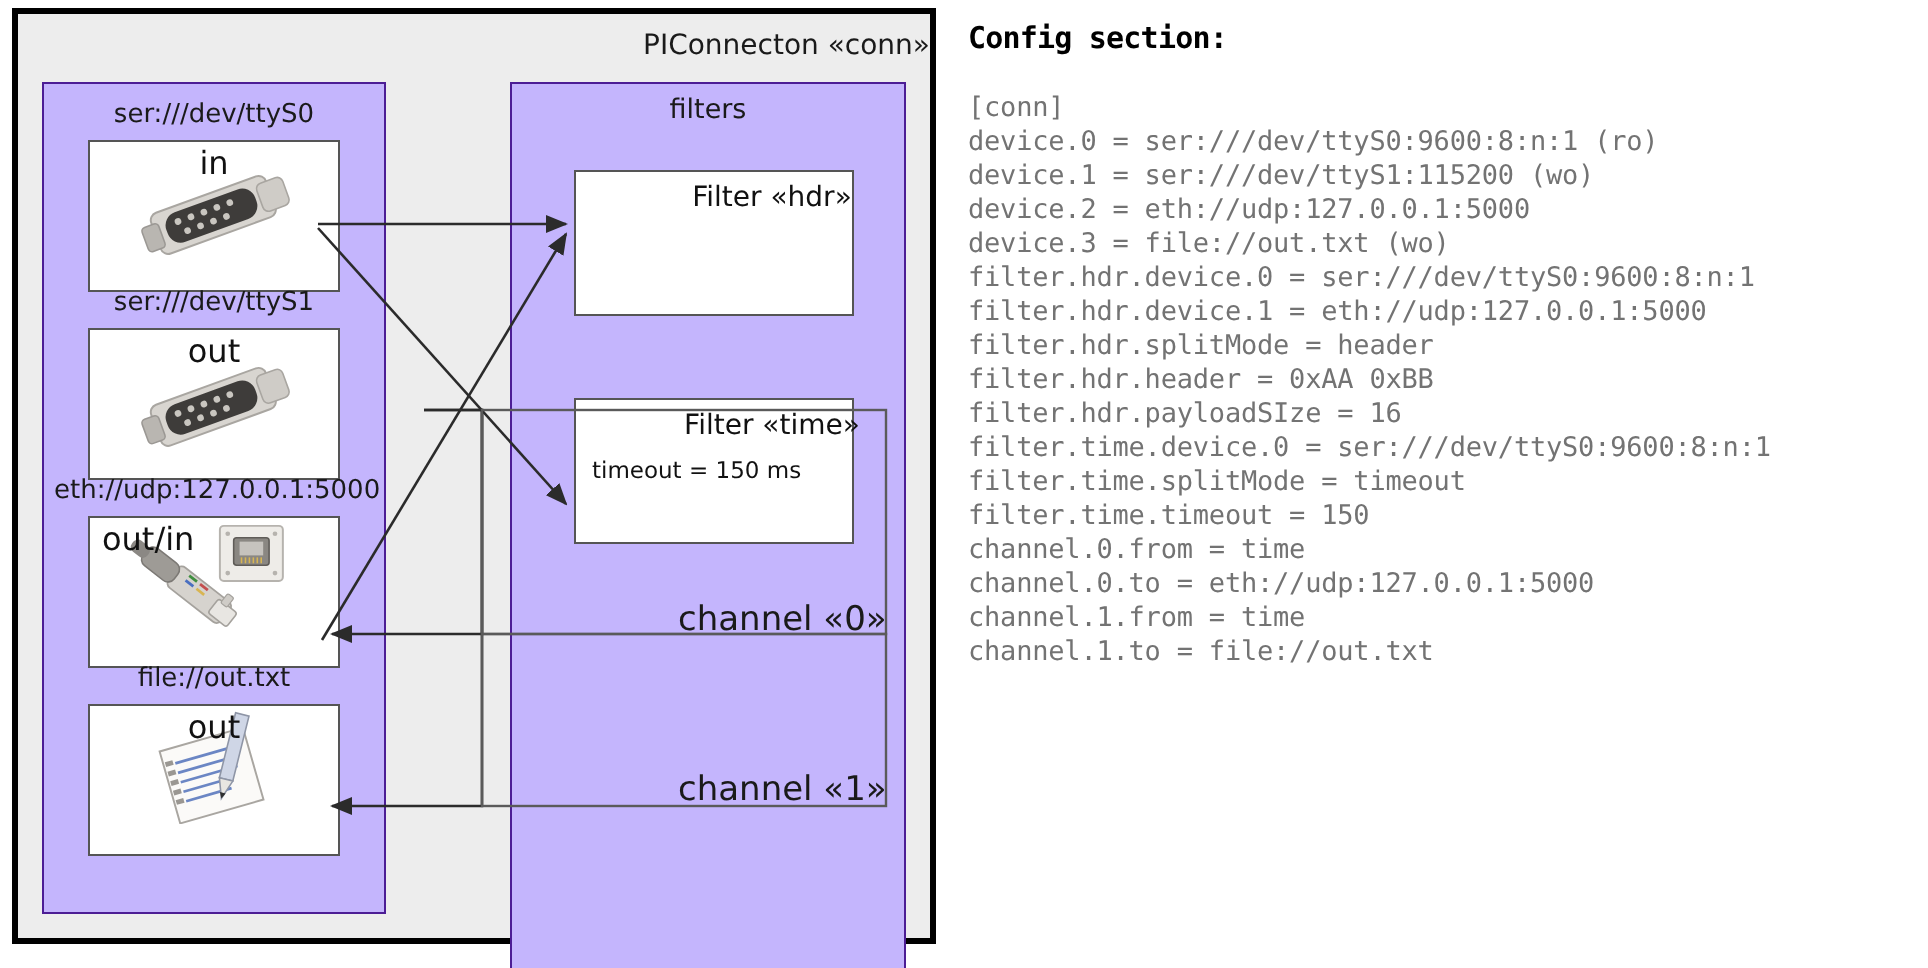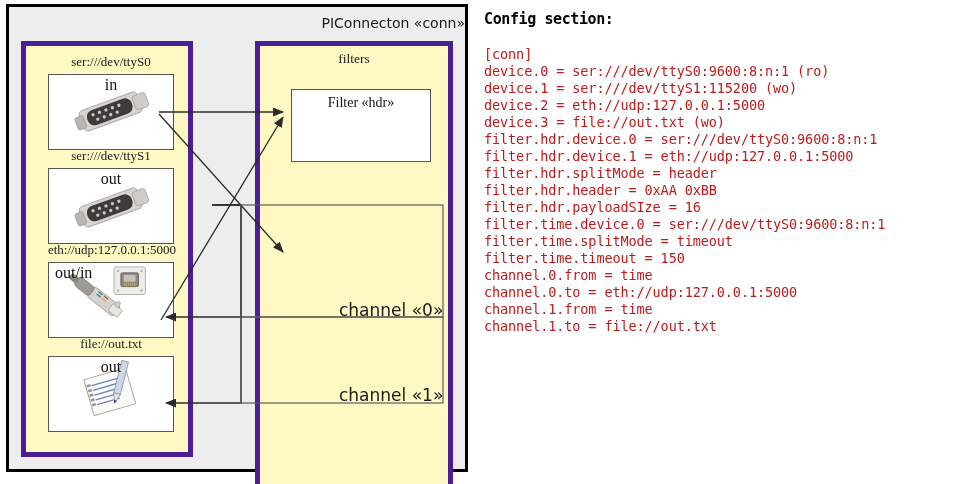--- a/index.html
+++ b/index.html
@@ -32,24 +32,23 @@
     top: 8px;
     width: 100%;
     text-align: right;
     font-size: 14px;
     color: #1a1a1a;
   }
 
   
   .panel {
     position: absolute;
-    background: #fef9c3;
-    border: 5px solid #4c1d95;
-    box-sizing: border-box;
-    font-family: Liberation Serif, serif;
+    background: #c4b5fd;
+    border: 1px solid #4c1d95;
+    box-sizing: border-box;
   }
   .panel-title {
     position: absolute;
     top: 5px;
     width: 100%;
     text-align: center;
     font-size: 13.5px;
     color: #1a1a1a;
   }
   #devices-panel {
@@ -102,20 +101,21 @@
     position: absolute;
     inset: 0;
   }
 
   
   .filter-box {
     position: absolute;
     background: #ffffff;
     border: 1px solid #555555;
     box-sizing: border-box;
+    padding-left: 29px;
   }
   .filter-title {
     position: absolute;
     top: 5px;
     width: 100%;
     text-align: center;
     font-size: 14px;
     color: #111111;
   }
   .filter-attrs {
@@ -159,21 +159,21 @@
     font-weight: bold;
     color: #000000;
     margin: 4px 0 0 2px;
     letter-spacing: -0.4px;
   }
   #config-lines {
     margin: 18px 0 0 2px;
     font-family: "DejaVu Sans Mono", "Liberation Mono", monospace;
     font-size: 13.5px;
     line-height: 17px;
-    color: #b91c1c;
+    color: #737373;
     white-space: pre;
     letter-spacing: -0.1px;
   }
   .cfg-line { display: block; }
 </style>
 </head>
 <body>
 
 <div id="diagram">
 
@@ -294,20 +294,26 @@
     </div>
   </div>
 
   <div class="panel" id="filters-panel">
     <div class="panel-title">filters</div>
 
     <div class="filter-box" style="left:31px; top:43px; width:140px; height:73px;">
       <div class="filter-title">Filter «hdr»</div>
     </div>
 
+    <div class="filter-box" style="left:31px; top:157px; width:140px; height:73px;">
+      <div class="filter-title">Filter «time»</div>
+      <div class="filter-attrs">
+        <div>timeout = 150 ms</div>
+      </div>
+    </div>
   </div>
 
   <div class="channel-label" style="left:330px; top:293px;">channel «0»</div>
   <div class="channel-label" style="left:330px; top:378px;">channel «1»</div>
 
   <svg id="connectors" viewBox="0 0 462 468">
     <defs>
       <marker id="ah" markerWidth="11" markerHeight="9" refX="10" refY="4.5" orient="auto" markerUnits="userSpaceOnUse">
         <path d="M0,0 L11,4.5 L0,9 Z" fill="#2b2b2b"></path>
       </marker>

